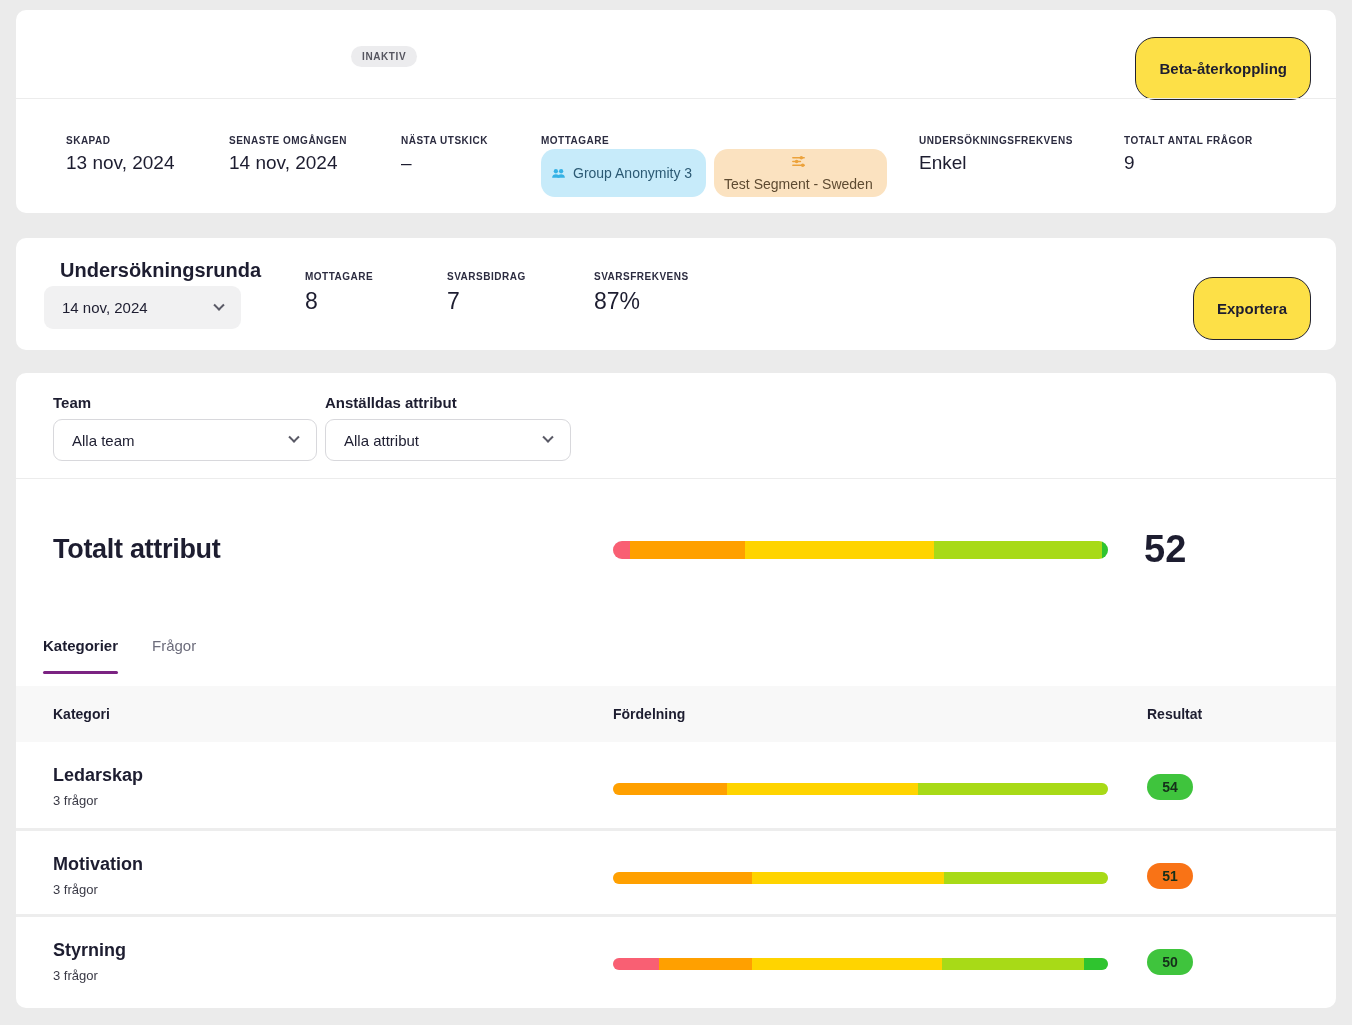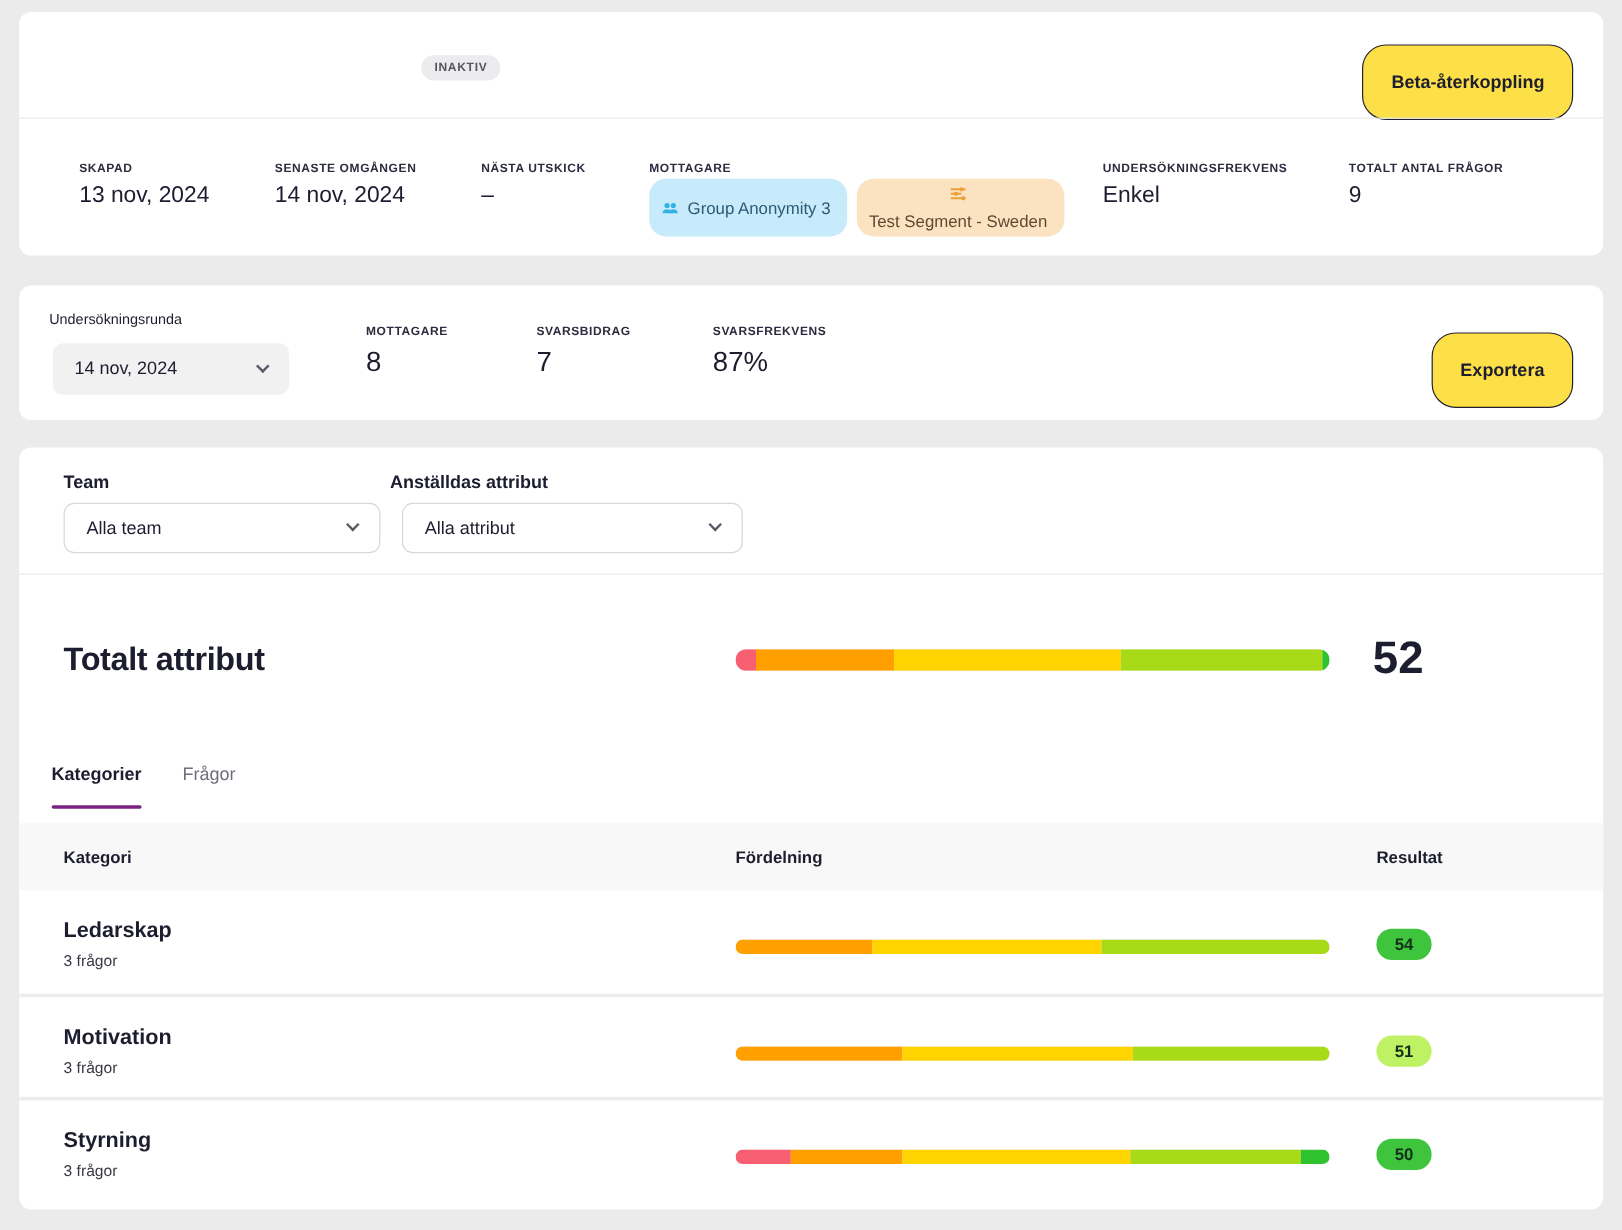--- a/index.html
+++ b/index.html
@@ -60,22 +60,22 @@
     display:flex; align-items:center; gap:7px;
     border-radius:14px; padding:5px 14px 5px 10px;
     font-size:14px; white-space:nowrap; cursor:pointer;
   }
   .chip-blue  { background:var(--c-chip-blue-bg);  color:var(--c-chip-blue-fg); }
   .chip-orange{ background:var(--c-chip-orange-bg); color:var(--c-chip-orange-fg);flex-direction:column; }
   .chip svg { display:block; }
 
   
   .round-heading {
-    position:absolute; left:25px; top:21px;
-    font-size:12px; font-weight:400;
+    position:absolute; left:44px; top:21px;
+    font-size:20px; font-weight:700;
   }
   .select-gray {
     position:absolute; left:28px; top:48px; width:197px; height:43px;
     background:#f1f1f2; border:none; border-radius:9px;
     display:flex; align-items:center; justify-content:space-between;
     padding:0 18px; font-size:15px; color:#1d1d30; cursor:pointer;
   }
   .chev {
     width:8px; height:8px;
     border-right:2px solid #5a5a66; border-bottom:2px solid #5a5a66;
@@ -93,21 +93,21 @@
     font-size:15px; font-weight:700;
   }
   .fl-team{ left:37px; } .fl-attr{ left:309px; }
   .select-white {
     position:absolute; top:46px; height:42px;
     background:#fff; border:1px solid #d8d8dc; border-radius:9px;
     display:flex; align-items:center; justify-content:space-between;
     padding:0 18px; font-size:15px; color:#1d1d30; cursor:pointer;
   }
   #team-select { left:37px; width:264px; }
-  #attr-select { left:319px; width:284px; }
+  #attr-select { left:309px; width:246px; }
   #filters-divider { top:105px; }
 
   .total-heading {
     position:absolute; left:37px; top:161px;
     font-size:27px; font-weight:700; letter-spacing:-0.3px;
   }
   .dist-bar {
     position:absolute; display:flex; overflow:hidden;
     border-radius:9px; background:#eee;
   }
@@ -286,21 +286,21 @@
       <div class="score-badge" style="background: rgb(63, 196, 61);">54</div>
     </div>
     <div class="cat-row">
       <div class="cat-name">Motivation</div>
       <div class="cat-sub">3 frågor</div>
       <div class="dist-bar row-bar">
           <div style="width: 28.1%; background: rgb(255, 160, 0);"></div>
           <div style="width: 38.7%; background: rgb(255, 212, 0);"></div>
           <div style="width: 33.2%; background: rgb(168, 218, 23);"></div>
         </div>
-      <div class="score-badge" style="background: #bef264;">51</div>
+      <div class="score-badge" style="background: #f97316;">51</div>
     </div>
     <div class="cat-row">
       <div class="cat-name">Styrning</div>
       <div class="cat-sub">3 frågor</div>
       <div class="dist-bar row-bar">
           <div style="width: 9.3%; background: rgb(249, 95, 115);"></div>
           <div style="width: 18.7%; background: rgb(255, 160, 0);"></div>
           <div style="width: 38.4%; background: rgb(255, 212, 0);"></div>
           <div style="width: 28.8%; background: rgb(168, 218, 23);"></div>
           <div style="width: 4.8%; background: rgb(47, 196, 47);"></div>

